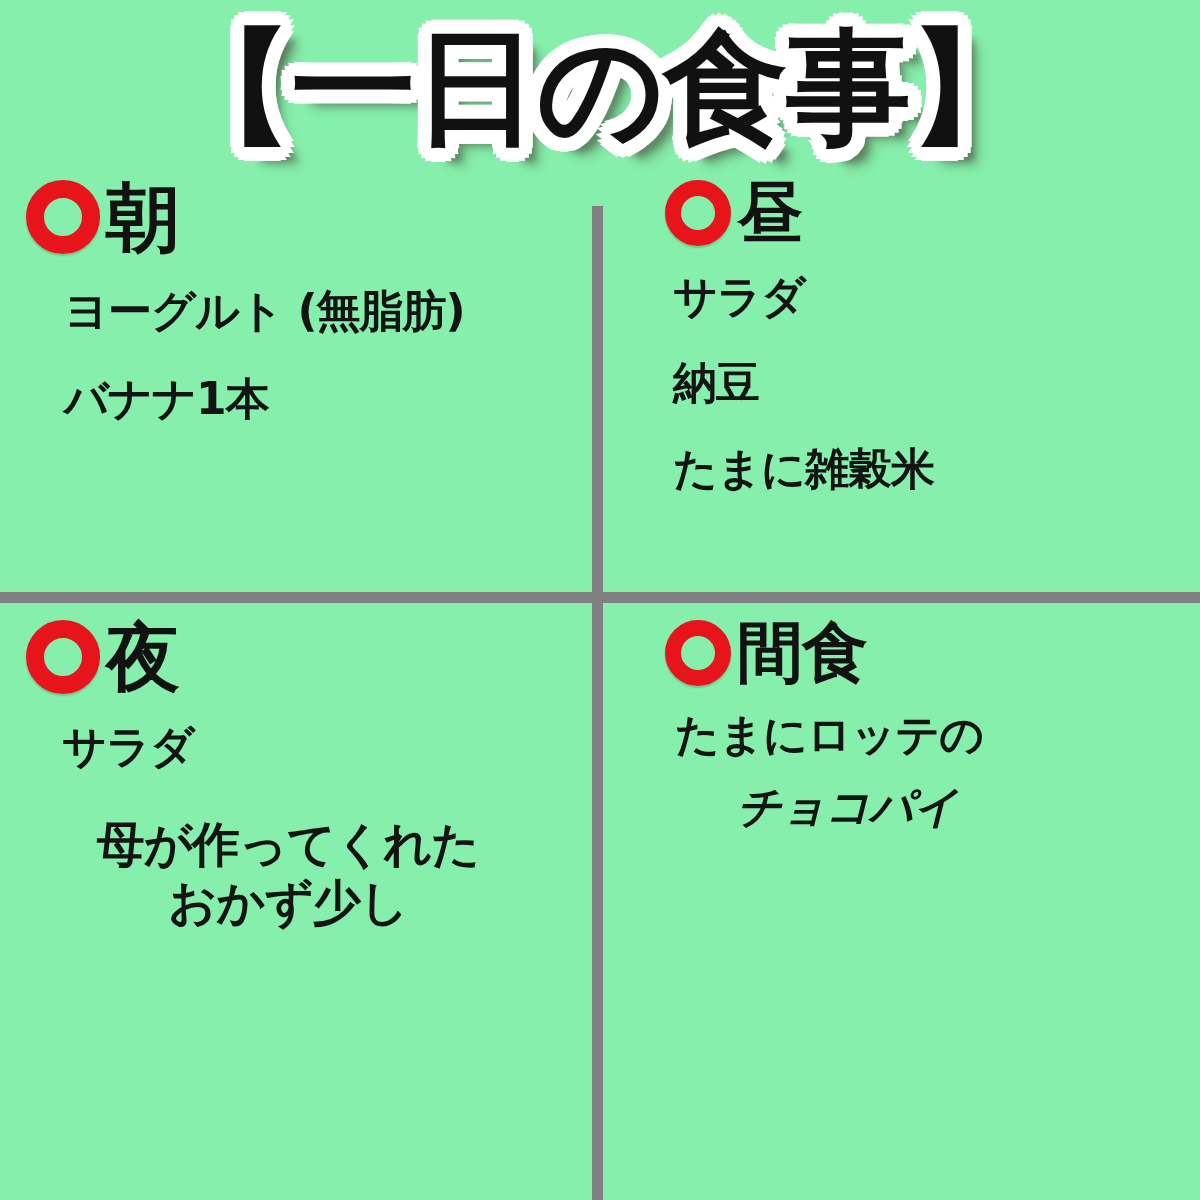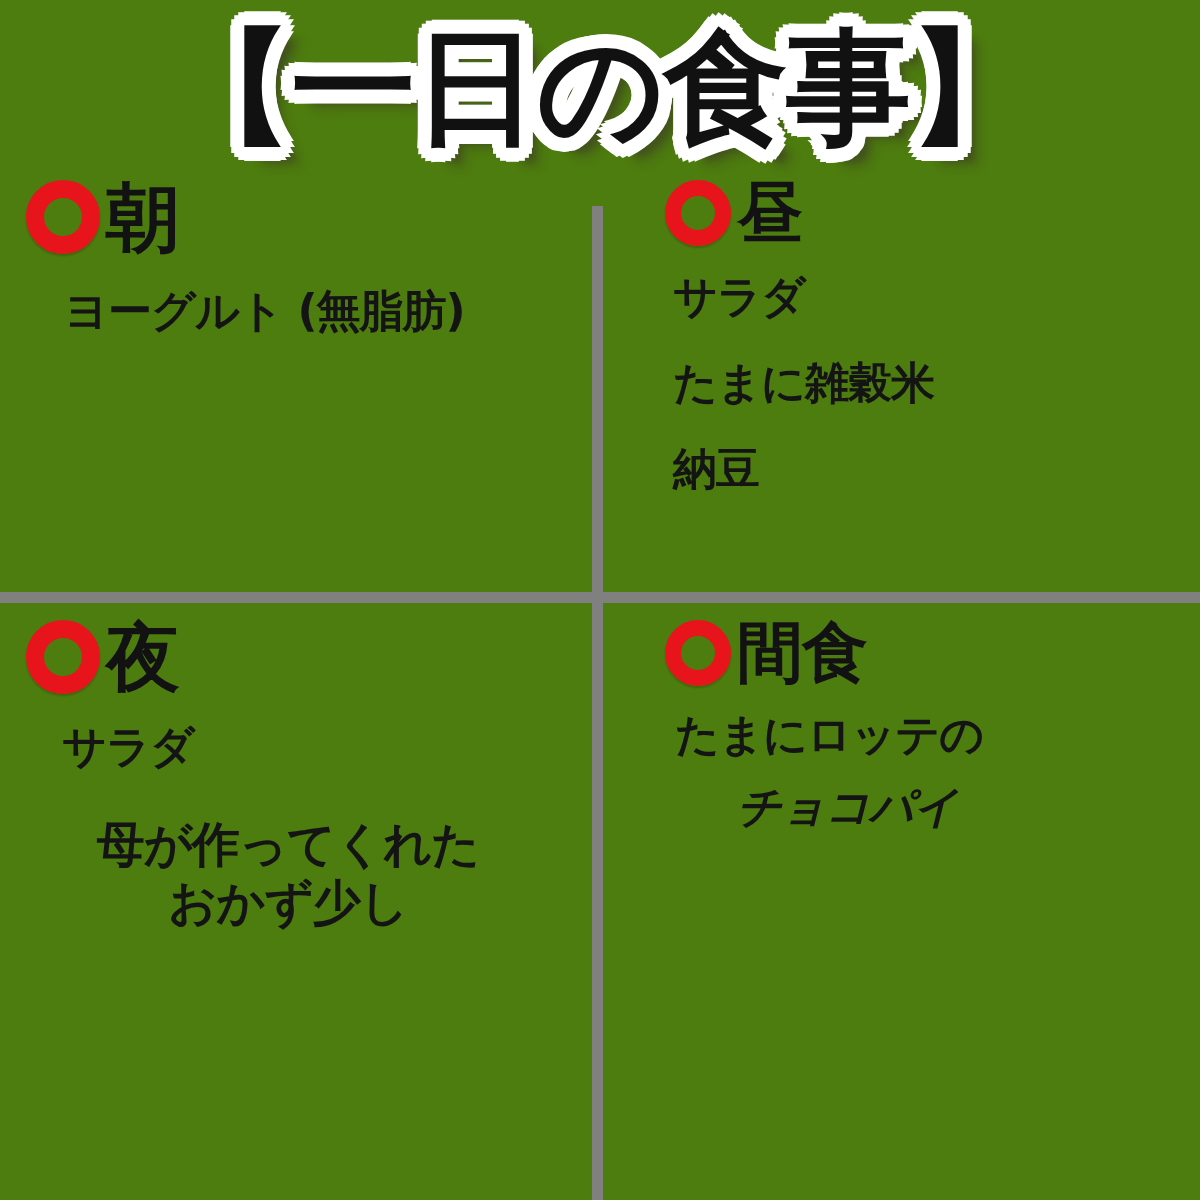--- a/index.html
+++ b/index.html
@@ -11,21 +11,21 @@
     height: 1200px;
     background: #FCF9E3;
     font-family: "Liberation Sans", "DejaVu Sans", sans-serif;
     overflow: hidden;
   }
 
   #page {
     position: relative;
     width: 1200px;
     height: 1200px;
-    background: #4d7c0f;
+    background: #86efac;
     overflow: hidden;
   }
 
   
   .title-wrap {
     position: absolute;
     left: 0;
     top: 14px;
     width: 1200px;
     text-align: center;
@@ -169,32 +169,33 @@
   <div class="divider-v"></div>
   <div class="divider-h"></div>
 
   <div class="quad q-morning">
     <div class="quad-head">
       <span class="ring-icon"></span>
       <span class="quad-head-label">朝</span>
     </div>
     <ul class="item-list">
       <li class="item">ヨーグルト (無脂肪)</li>
+      <li class="item">バナナ1本</li>
     </ul>
   </div>
 
   <div class="quad q-lunch">
     <div class="quad-head">
       <span class="ring-icon"></span>
       <span class="quad-head-label">昼</span>
     </div>
     <ul class="item-list">
       <li class="item">サラダ</li>
+      <li class="item">納豆</li>
       <li class="item">たまに雑穀米</li>
-      <li class="item">納豆</li>
     </ul>
   </div>
 
   <div class="quad q-dinner">
     <div class="quad-head">
       <span class="ring-icon"></span>
       <span class="quad-head-label">夜</span>
     </div>
     <ul class="item-list">
       <li class="item">サラダ</li>

